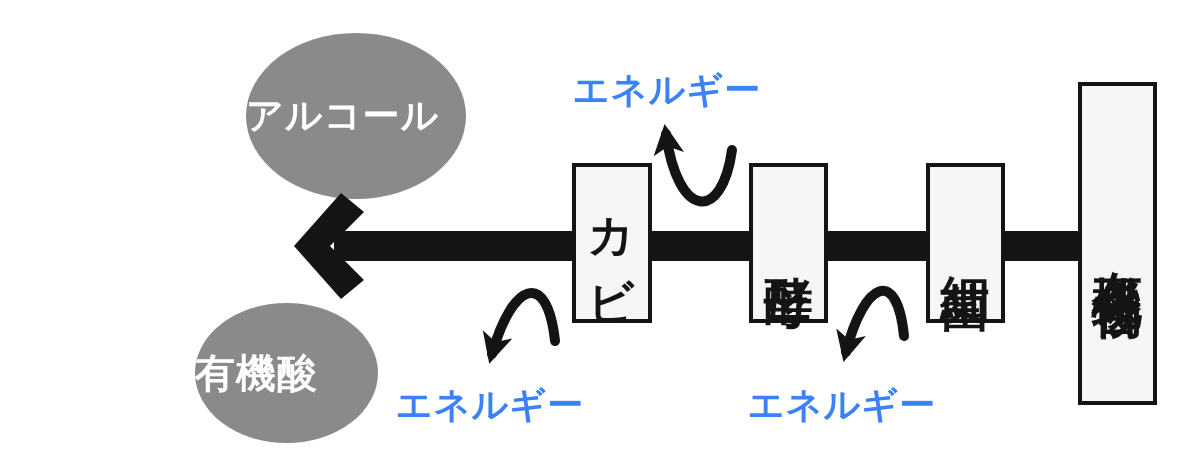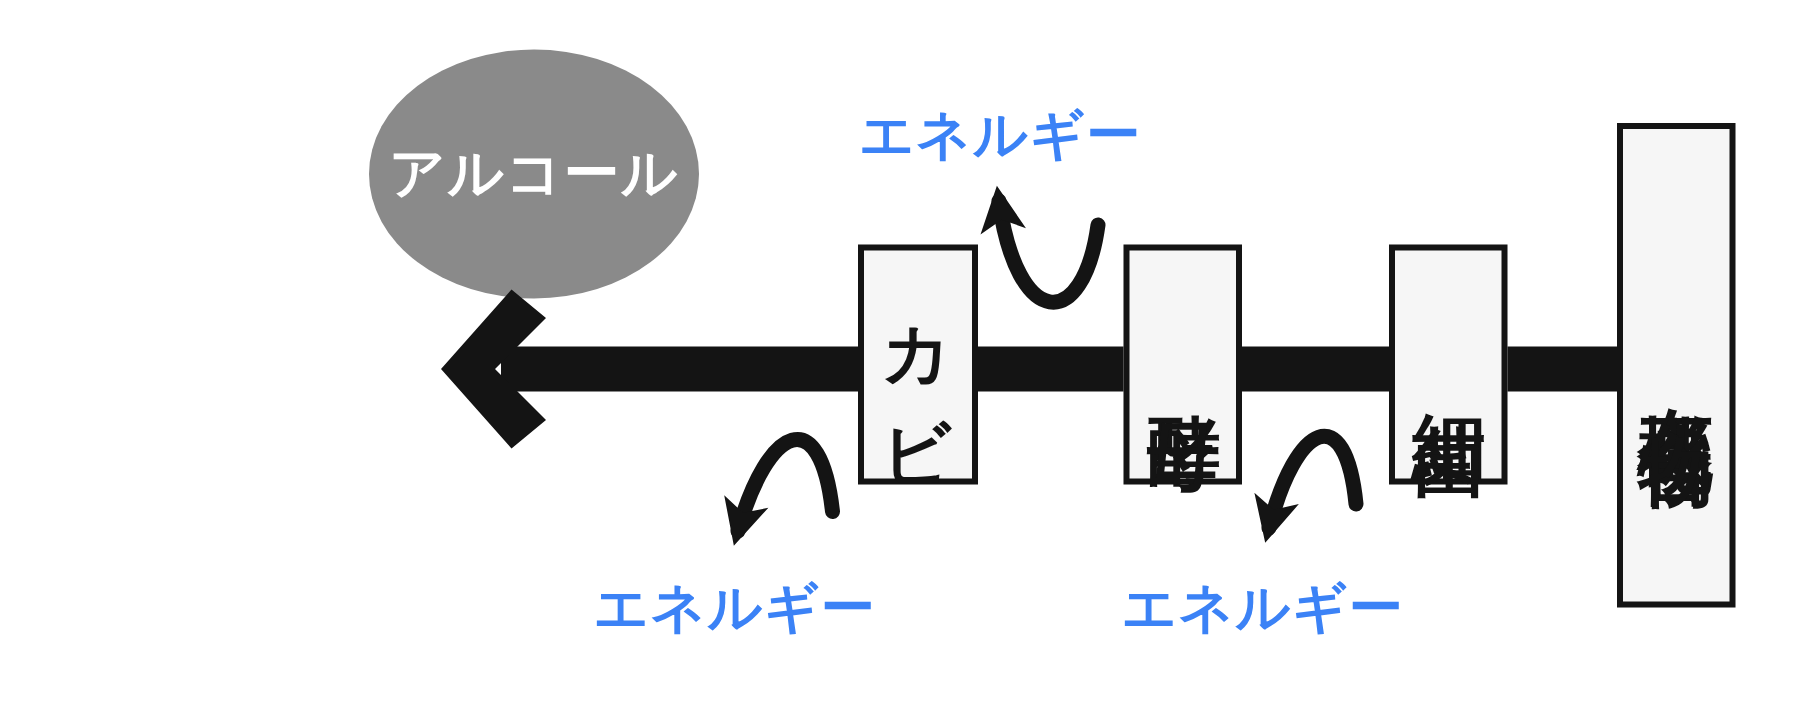--- a/index.html
+++ b/index.html
@@ -15,21 +15,21 @@
     background: #ffffff;
     overflow: hidden;
   }
   
   .ellipse {
     position: absolute;
     background: #8a8a8a;
     border-radius: 50%;
     display: flex;
     align-items: center;
-    justify-content: center;
+    justify-content: flex-start;
     color: #ffffff;
     font-weight: bold;
     z-index: 1;
     letter-spacing: 1px;
   }
   .ellipse-alcohol { left: 246px; top: 33px;  width: 220px; height: 166px; font-size: 37px; }
   .ellipse-co2     { left: 40px;  top: 157px; width: 224px; height: 144px; font-size: 40px; }
   .ellipse-acid    { left: 195px; top: 303px; width: 183px; height: 140px; font-size: 40px; }
 
   
@@ -77,20 +77,23 @@
   .energy-middle { left: 842px; top: 381px; }
 </style>
 </head>
 <body>
 
 <div class="canvas">
 
   <div class="ellipse ellipse-alcohol">
     <span>アルコール</span>
   </div>
+  <div class="ellipse ellipse-acid">
+    <span>有機酸</span>
+  </div>
 
   <svg class="arrow-layer" viewBox="0 0 1200 475" xmlns="http://www.w3.org/2000/svg" aria-hidden="true">
     <defs>
       <marker id="ah" viewBox="0 0 10 10" refX="6.5" refY="5" markerWidth="3.4" markerHeight="3.4" orient="auto">
         <path d="M0.5,0.5 L9.5,5 L0.5,9.5 L2.8,5 Z" fill="#141414"></path>
       </marker>
     </defs>
 
     <g>
       <rect x="334" y="231" width="744" height="30" fill="#141414"></rect>

